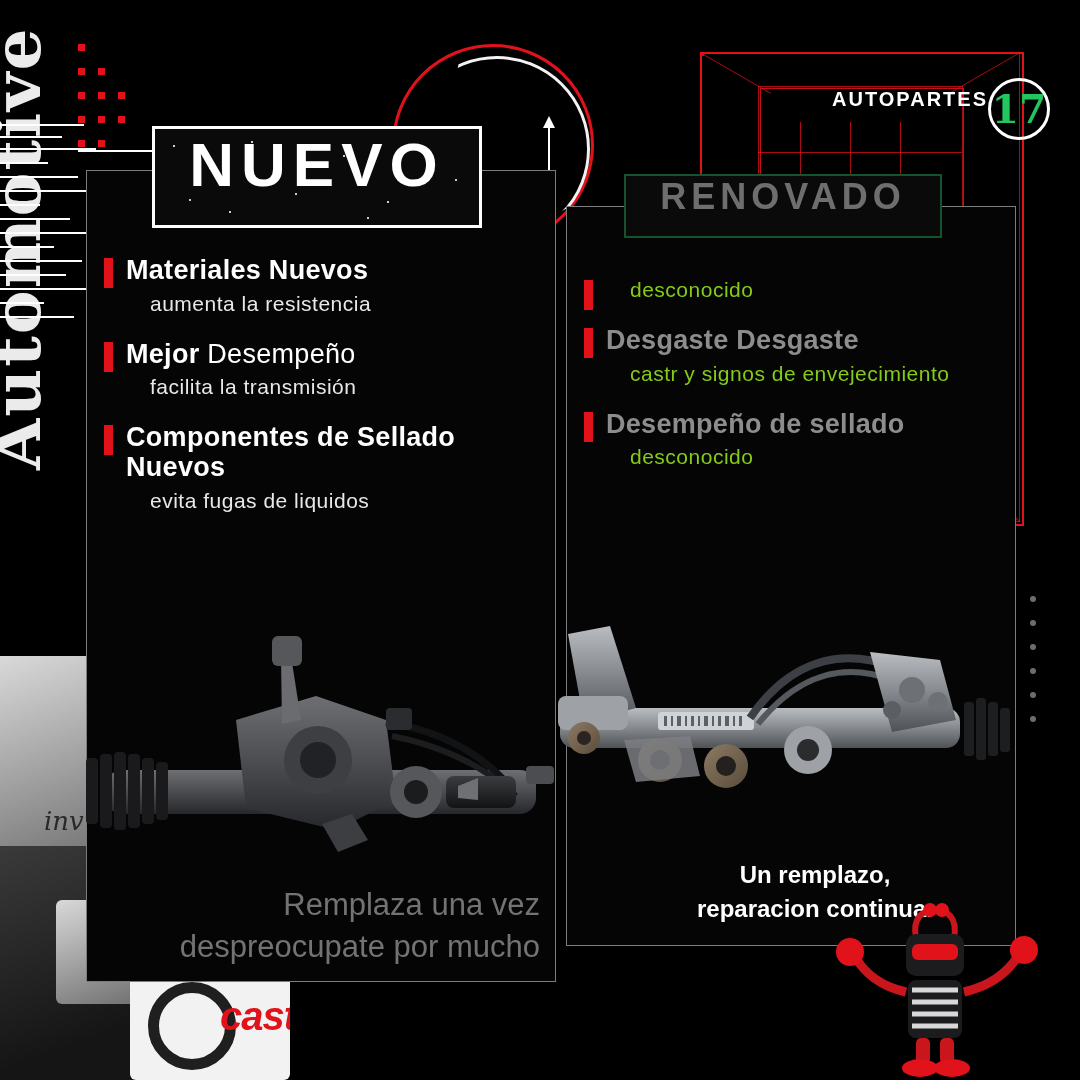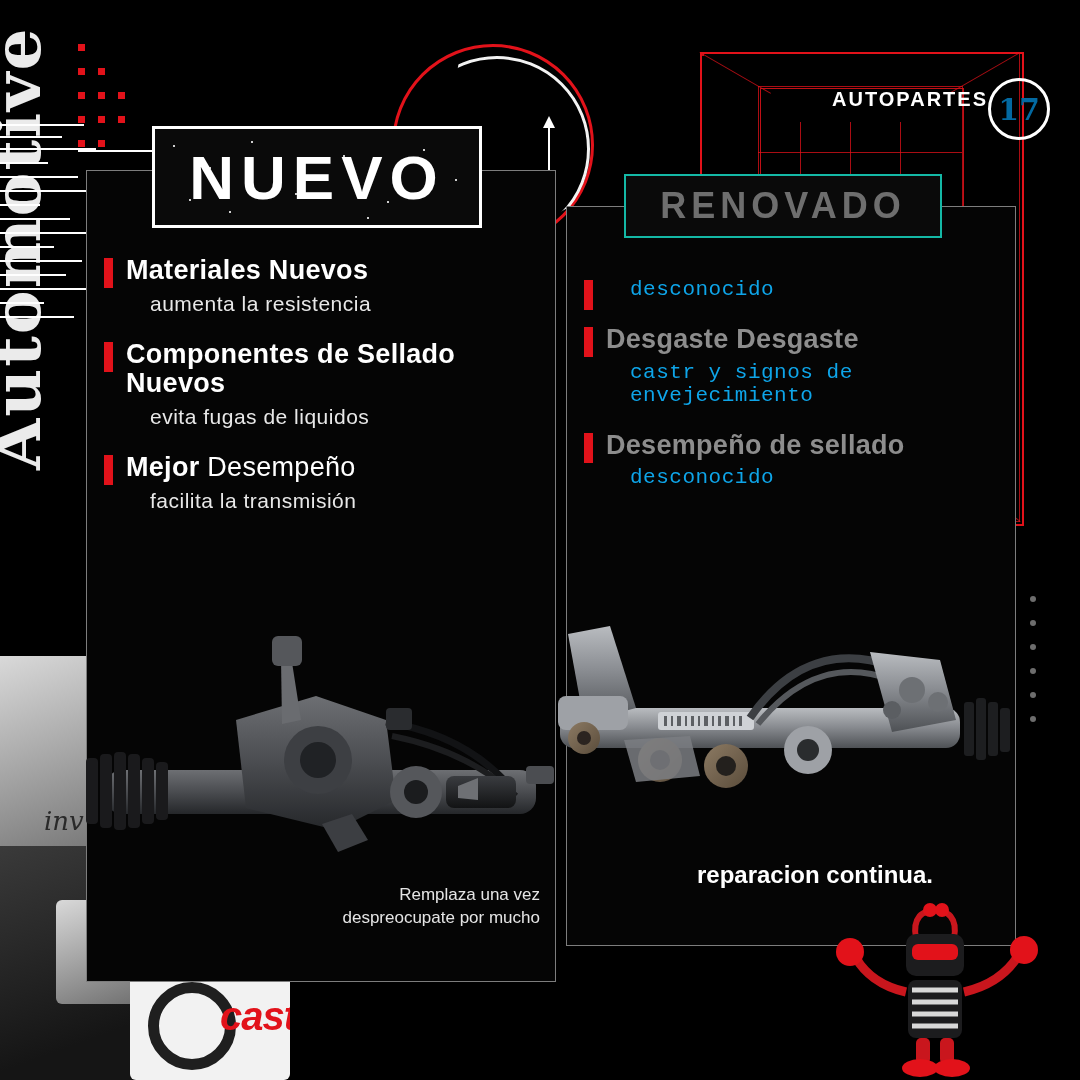--- a/index.html
+++ b/index.html
@@ -182,23 +182,23 @@
     font-size: 20px;
     font-weight: 700;
     letter-spacing: 2px;
   }
   .brand-badge {
     position: absolute;
     right: 30px; top: 78px;
     width: 56px; height: 56px;
     border: 3px solid #ffffff;
     border-radius: 50%;
-    color: #0369a1;
+    color: #22c55e;
     font-family: "DejaVu Serif", serif;
-    font-size: 30px;
+    font-size: 39px;
     font-weight: 700;
     display: flex;
     align-items: center;
     justify-content: center;
   }
 
   
   .panel {
     position: absolute;
     box-sizing: border-box;
@@ -214,40 +214,39 @@
     width: 450px; height: 740px;
     background: #050505;
     border: 1px solid #7d7d7d;
   }
 
   
   .headline-box {
     position: absolute;
     box-sizing: border-box;
     display: flex;
-    align-items: center;
     justify-content: center;
   }
   .headline-new {
     left: 152px; top: 126px;
     width: 330px; height: 102px;
     background: #0a0a0a;
     border: 3px solid #ffffff;
   }
   .headline-new .txt {
     color: #ffffff;
     font-size: 62px;
     font-weight: 700;
     letter-spacing: 7px;
   }
   .headline-old {
     left: 624px; top: 174px;
     width: 318px; height: 64px;
     background: #0a0a0a;
-    border: 2px solid #14b8a6;
+    border: 2px solid #14532d;
   }
   .headline-old .txt {
     color: #6e6e6e;
     font-size: 36px;
     font-weight: 700;
     letter-spacing: 5px;
   }
   
   .stars i {
     position: absolute;
@@ -280,21 +279,21 @@
   .feature .sub {
     font-size: 21px;
     font-weight: 400;
     letter-spacing: .5px;
     margin-top: 6px;
     padding-left: 24px;
   }
   .features.new .title { color: #ffffff; }
   .features.new .sub { color: #e8e8e8; }
   .features.old .title { color: #8d8d8d; }
-  .features.old .sub { color: #0ea5e9; font-family: Liberation Mono, monospace; }
+  .features.old .sub { color: #84cc16; }
   .features.old .feature .bar { background: #e2121a; }
 
   
   .rack {
     position: absolute;
   }
   .rack-new {
     left: 86px; top: 600px;
     width: 470px; height: 280px;
   }
@@ -303,22 +302,22 @@
     width: 470px; height: 250px;
   }
   .rack svg { display: block; width: 100%; height: 100%; }
 
   
   .footer-new {
     position: absolute;
     left: 150px; top: 884px;
     width: 390px;
     text-align: right;
-    color: #e5e5e5;
-    font-size: 17px;
+    color: #737373;
+    font-size: 31px;
     line-height: 1.35;
   }
   .footer-old {
     position: absolute;
     left: 640px; top: 858px;
     width: 350px;
     text-align: center;
     color: #ffffff;
     font-size: 24px;
     font-weight: 700;
@@ -462,30 +461,30 @@
     <div class="feature">
       <span class="bar"></span>
       <div class="title">
         <span>Materiales Nuevos</span><span class="light"></span>
       </div>
       <div class="sub">aumenta la resistencia</div>
     </div>
     <div class="feature">
       <span class="bar"></span>
       <div class="title">
+        <span>Mejor</span><span class="light"> Desempeño</span>
+      </div>
+      <div class="sub">facilita la transmisión</div>
+    </div>
+    <div class="feature">
+      <span class="bar"></span>
+      <div class="title">
         <span>Componentes de Sellado Nuevos</span><span class="light"></span>
       </div>
       <div class="sub">evita fugas de liquidos</div>
-    </div>
-    <div class="feature">
-      <span class="bar"></span>
-      <div class="title">
-        <span>Mejor</span><span class="light"> Desempeño</span>
-      </div>
-      <div class="sub">facilita la transmisión</div>
     </div>
   </div>
 
   <div class="rack rack-new">
     <svg viewBox="0 0 470 280" xmlns="http://www.w3.org/2000/svg">
       <defs>
         <linearGradient id="gMetal" x1="0" y1="0" x2="0" y2="1">
           <stop offset="0" stop-color="#6d6f73"></stop>
           <stop offset="0.5" stop-color="#4a4c50"></stop>
           <stop offset="1" stop-color="#25272a"></stop>
@@ -614,20 +613,21 @@
       <circle cx="120" cy="170" r="10" fill="#23201d"></circle>
       <circle cx="186" cy="176" r="22" fill="url(#gRust)"></circle>
       <circle cx="186" cy="176" r="10" fill="#23201d"></circle>
       <circle cx="268" cy="160" r="24" fill="#9ea1a6"></circle>
       <circle cx="268" cy="160" r="11" fill="#2a2c2e"></circle>
       <path d="M84 150 L150 146 L160 186 L96 192 Z" fill="#7b7e82" opacity=".85"></path>
     </svg>
   </div>
 
   <div class="footer-old">
+    <div>Un remplazo,</div>
     <div>reparacion continua.</div>
   </div>
 
   <div class="mascot">
     <svg viewBox="0 0 230 180" xmlns="http://www.w3.org/2000/svg">
 
       <path d="M96 38 C 92 18, 104 8, 112 14" stroke="#c9161d" stroke-width="6" fill="none"></path>
       <path d="M134 38 C 138 18, 126 8, 118 14" stroke="#c9161d" stroke-width="6" fill="none"></path>
       <circle cx="110" cy="10" r="7" fill="#e2121a"></circle>
       <circle cx="122" cy="10" r="7" fill="#e2121a"></circle>

